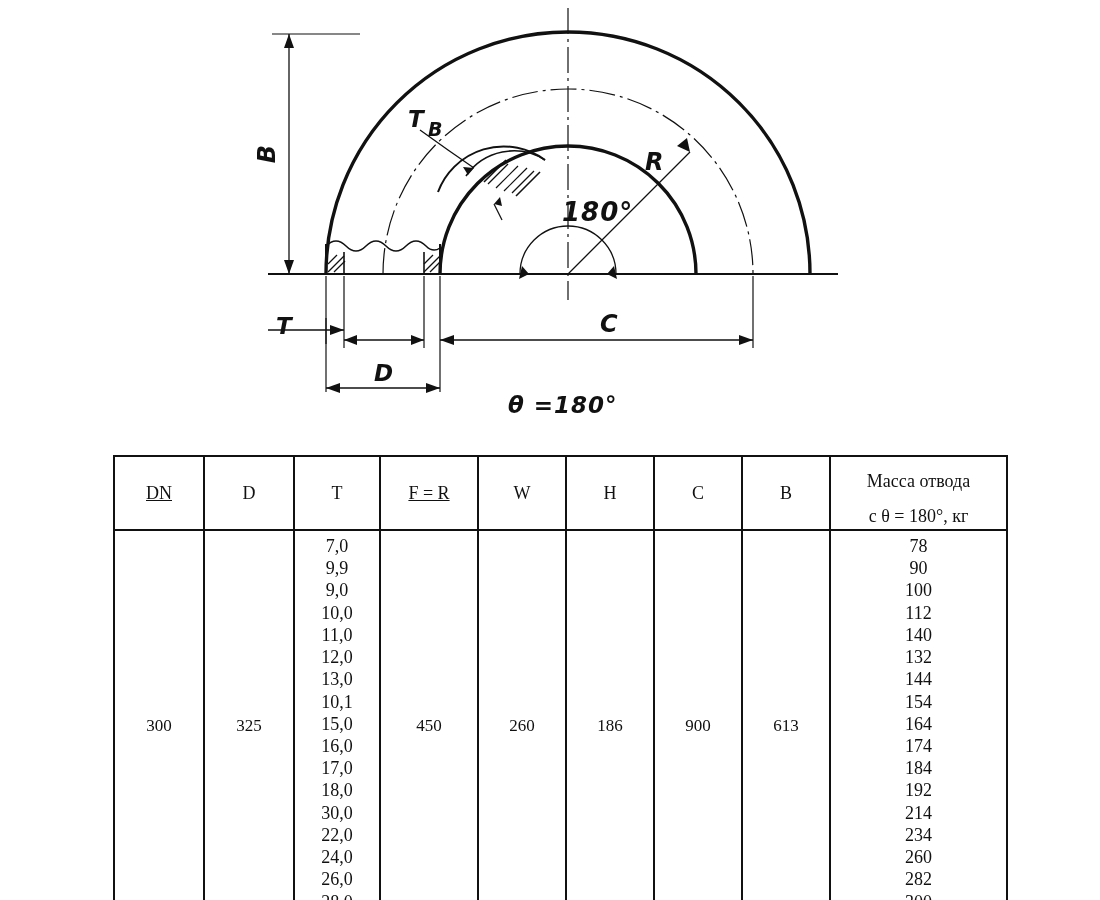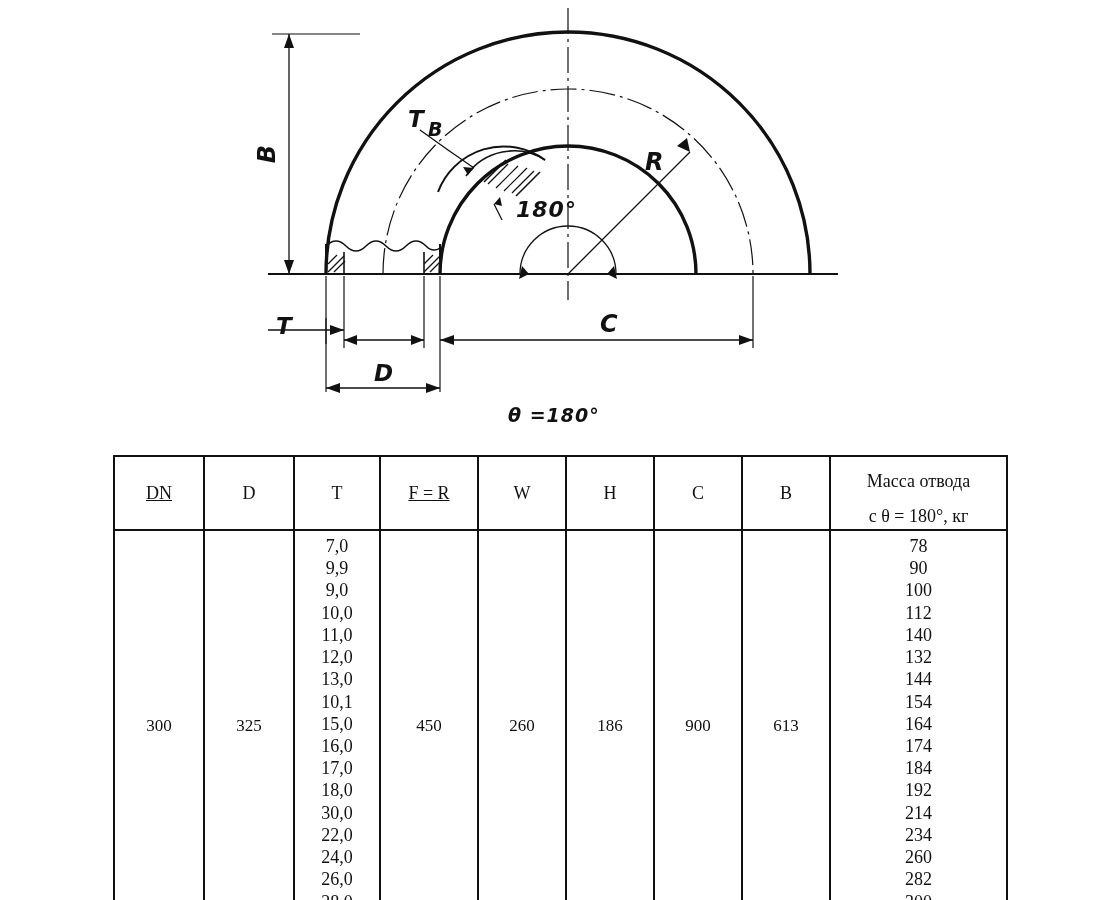--- a/index.html
+++ b/index.html
@@ -55,46 +55,45 @@
     left: 428px;
     top: 118px;
     font-size: 19px;
   }
   .lbl-R {
     left: 645px;
     top: 148px;
     font-size: 24px;
   }
   .lbl-180 {
-    left: 516px;
+    left: 562px;
     top: 197px;
-    font-size: 22px;
+    font-size: 26px;
     letter-spacing: 1px;
   }
   .lbl-T-bot {
     left: 276px;
     top: 313px;
     font-size: 23px;
   }
   .lbl-D {
     left: 374px;
     top: 360px;
     font-size: 23px;
   }
   .lbl-C {
     left: 600px;
     top: 310px;
     font-size: 24px;
   }
   .lbl-theta {
     left: 508px;
     top: 392px;
-    font-size: 19px;
+    font-size: 23px;
     letter-spacing: 1px;
-    margin-top: 12px;
   }
   
   #spec-table {
     position: absolute;
     left: 113px;
     top: 455px;
     width: 875px;
     border-collapse: collapse;
     table-layout: fixed;
   }

